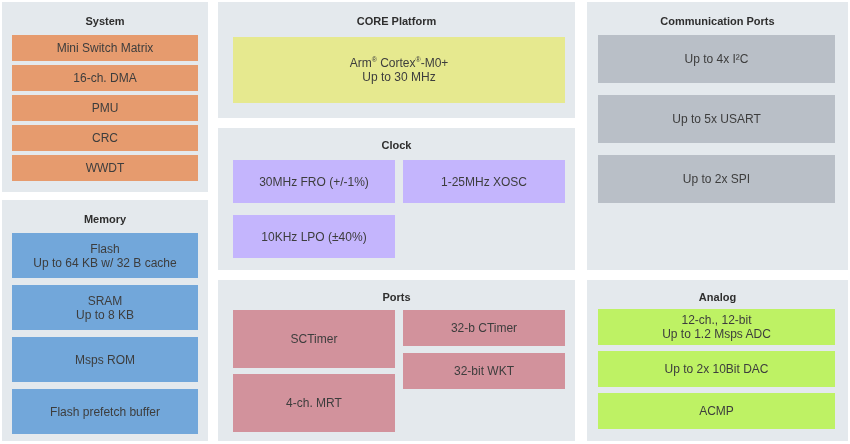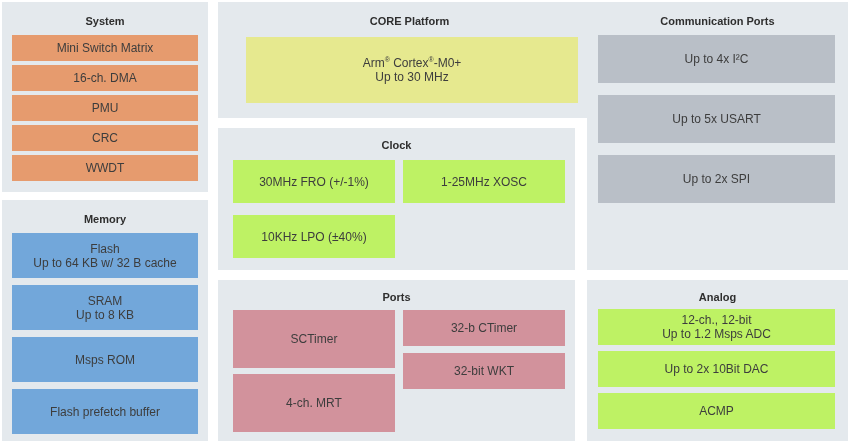--- a/index.html
+++ b/index.html
@@ -24,30 +24,30 @@
   
   .system-panel  { left:2px; top:2px;   width:206px; height:190px; }
   .memory-panel  { left:2px; top:200px; width:206px; height:241px; }
   .stack { display:flex; flex-direction:column; padding:6px 10px 0 10px; }
   .system-panel .stack { gap:4px; }
   .system-panel .block { height:26px; background:#e69b6e; }
   .memory-panel .stack { gap:7px; }
   .memory-panel .block { height:45px; background:#72a7da;align-items:center; }
 
   
-  .core-panel   { left:218px; top:2px;   width:357px; height:116px;padding-left:13px; }
+  .core-panel   { left:218px; top:2px;   width:357px; height:116px; }
   .clock-panel  { left:218px; top:128px; width:357px; height:142px; }
   .timers-panel { left:218px; top:280px; width:357px; height:161px; }
   .core-panel .stack { padding:8px 10px 0 15px; }
   .core-panel .block { height:66px; background:#e6e98f; }
   .clock-grid {
     display:grid; grid-template-columns:1fr 1fr; gap:12px 8px;
     padding:7px 10px 0 15px;
   }
-  .clock-grid .block { height:43px; background:#bef264; }
+  .clock-grid .block { height:43px; background:#c4b5fd; }
   .timers-cols { display:flex; gap:8px; padding:5px 10px 0 15px; }
   .timers-col { display:flex; flex-direction:column; flex:1; }
   .timers-col.left  { gap:6px; }
   .timers-col.right { gap:7px; }
   .timers-col.left  .block { height:58px; background:#d2929c; }
   .timers-col.right .block { height:36px; background:#d2929c; }
 
   
   .comm-panel   { left:587px; top:2px;   width:261px; height:268px; }
   .analog-panel { left:587px; top:280px; width:261px; height:161px; }

